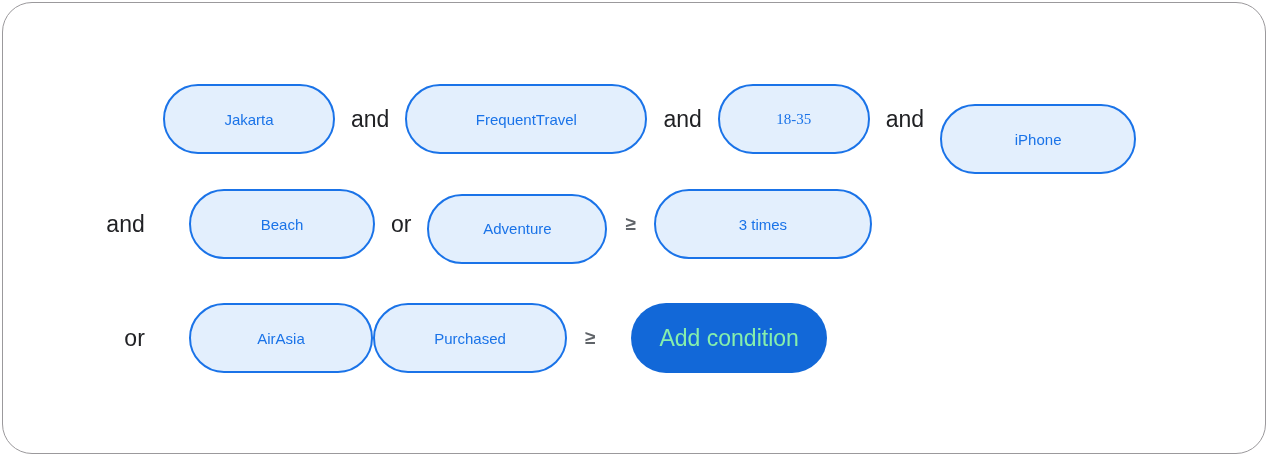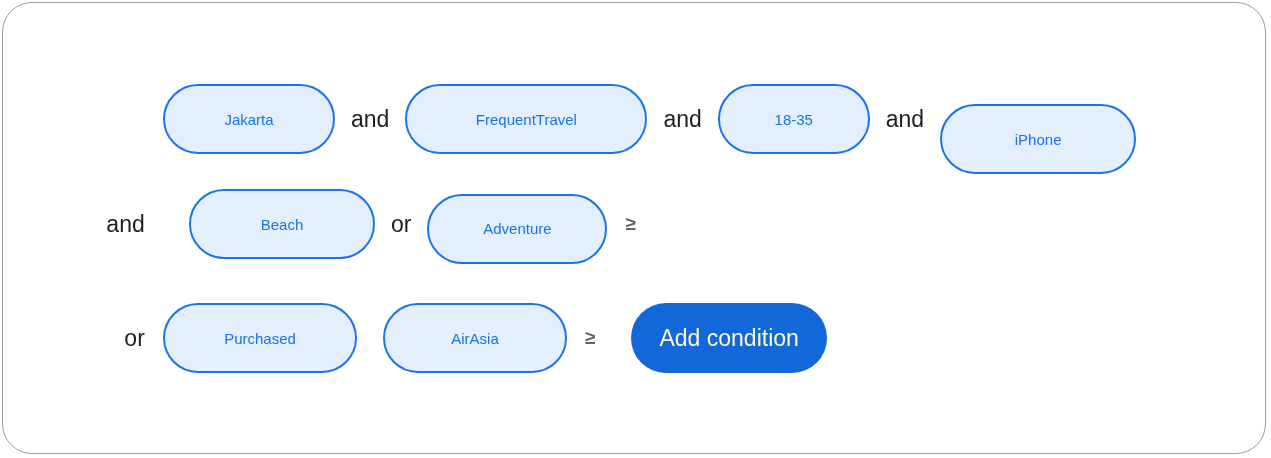--- a/index.html
+++ b/index.html
@@ -96,36 +96,36 @@
     cursor: pointer;
     user-select: none;
   }
 
   .cta {
     height: 70px;
     box-sizing: border-box;
     background: #1268d8;
     border: none;
     border-radius: 36px;
-    color: #fef9c3;
+    color: #86efac;
     font-size: 23px;
     display: inline-flex;
     align-items: center;
     justify-content: center;
     padding: 0 28px;
     white-space: nowrap;
     cursor: pointer;
     margin-left: 18px;
     font-family: "Liberation Sans", sans-serif;
   }
 
   
   .w-jakarta       { width: 172px; }
   .w-frequent      { width: 242px; text-align: right; }
-  .w-agerange      { width: 152px; }
+  .w-agerange      { width: 152px; font-family: Liberation Serif, serif; }
   .w-iphone        { width: 196px; margin-top: 40px; }
 
   .w-viewed        { width: 208px; }
   .w-beach         { width: 186px; }
   .w-adventure     { width: 180px; margin-top: 9px; }
   .w-threetimes    { width: 218px; }
 
   .w-purchased     { width: 194px; }
   .w-airasia       { width: 184px; }
   .w-onetime       { width: 192px; }
@@ -150,26 +150,27 @@
     </div>
 
     <div class="cond-row row-2">
       <div class="lead-gutter">
         <span class="connector">and</span>
       </div>
       <div class="pill w-beach" style="margin-left:26px;text-align:right;">Beach</div>
       <span class="inline-connector">or</span>
       <div class="pill w-adventure">Adventure</div>
       <span class="op-gte">≥</span>
+      <div class="pill w-threetimes">3 times</div>
     </div>
 
     <div class="cond-row row-3">
       <div class="lead-gutter">
         <span class="connector">or</span>
       </div>
+      <div class="pill w-airasia" style="margin-left:26px;">AirAsia</div>
       <div class="pill w-purchased">Purchased</div>
-      <div class="pill w-airasia" style="margin-left:26px;">AirAsia</div>
       <span class="op-gte">≥</span>
       <button class="cta">Add condition</button>
     </div>
 
   </div>
 </div>
 
 </body></html>

